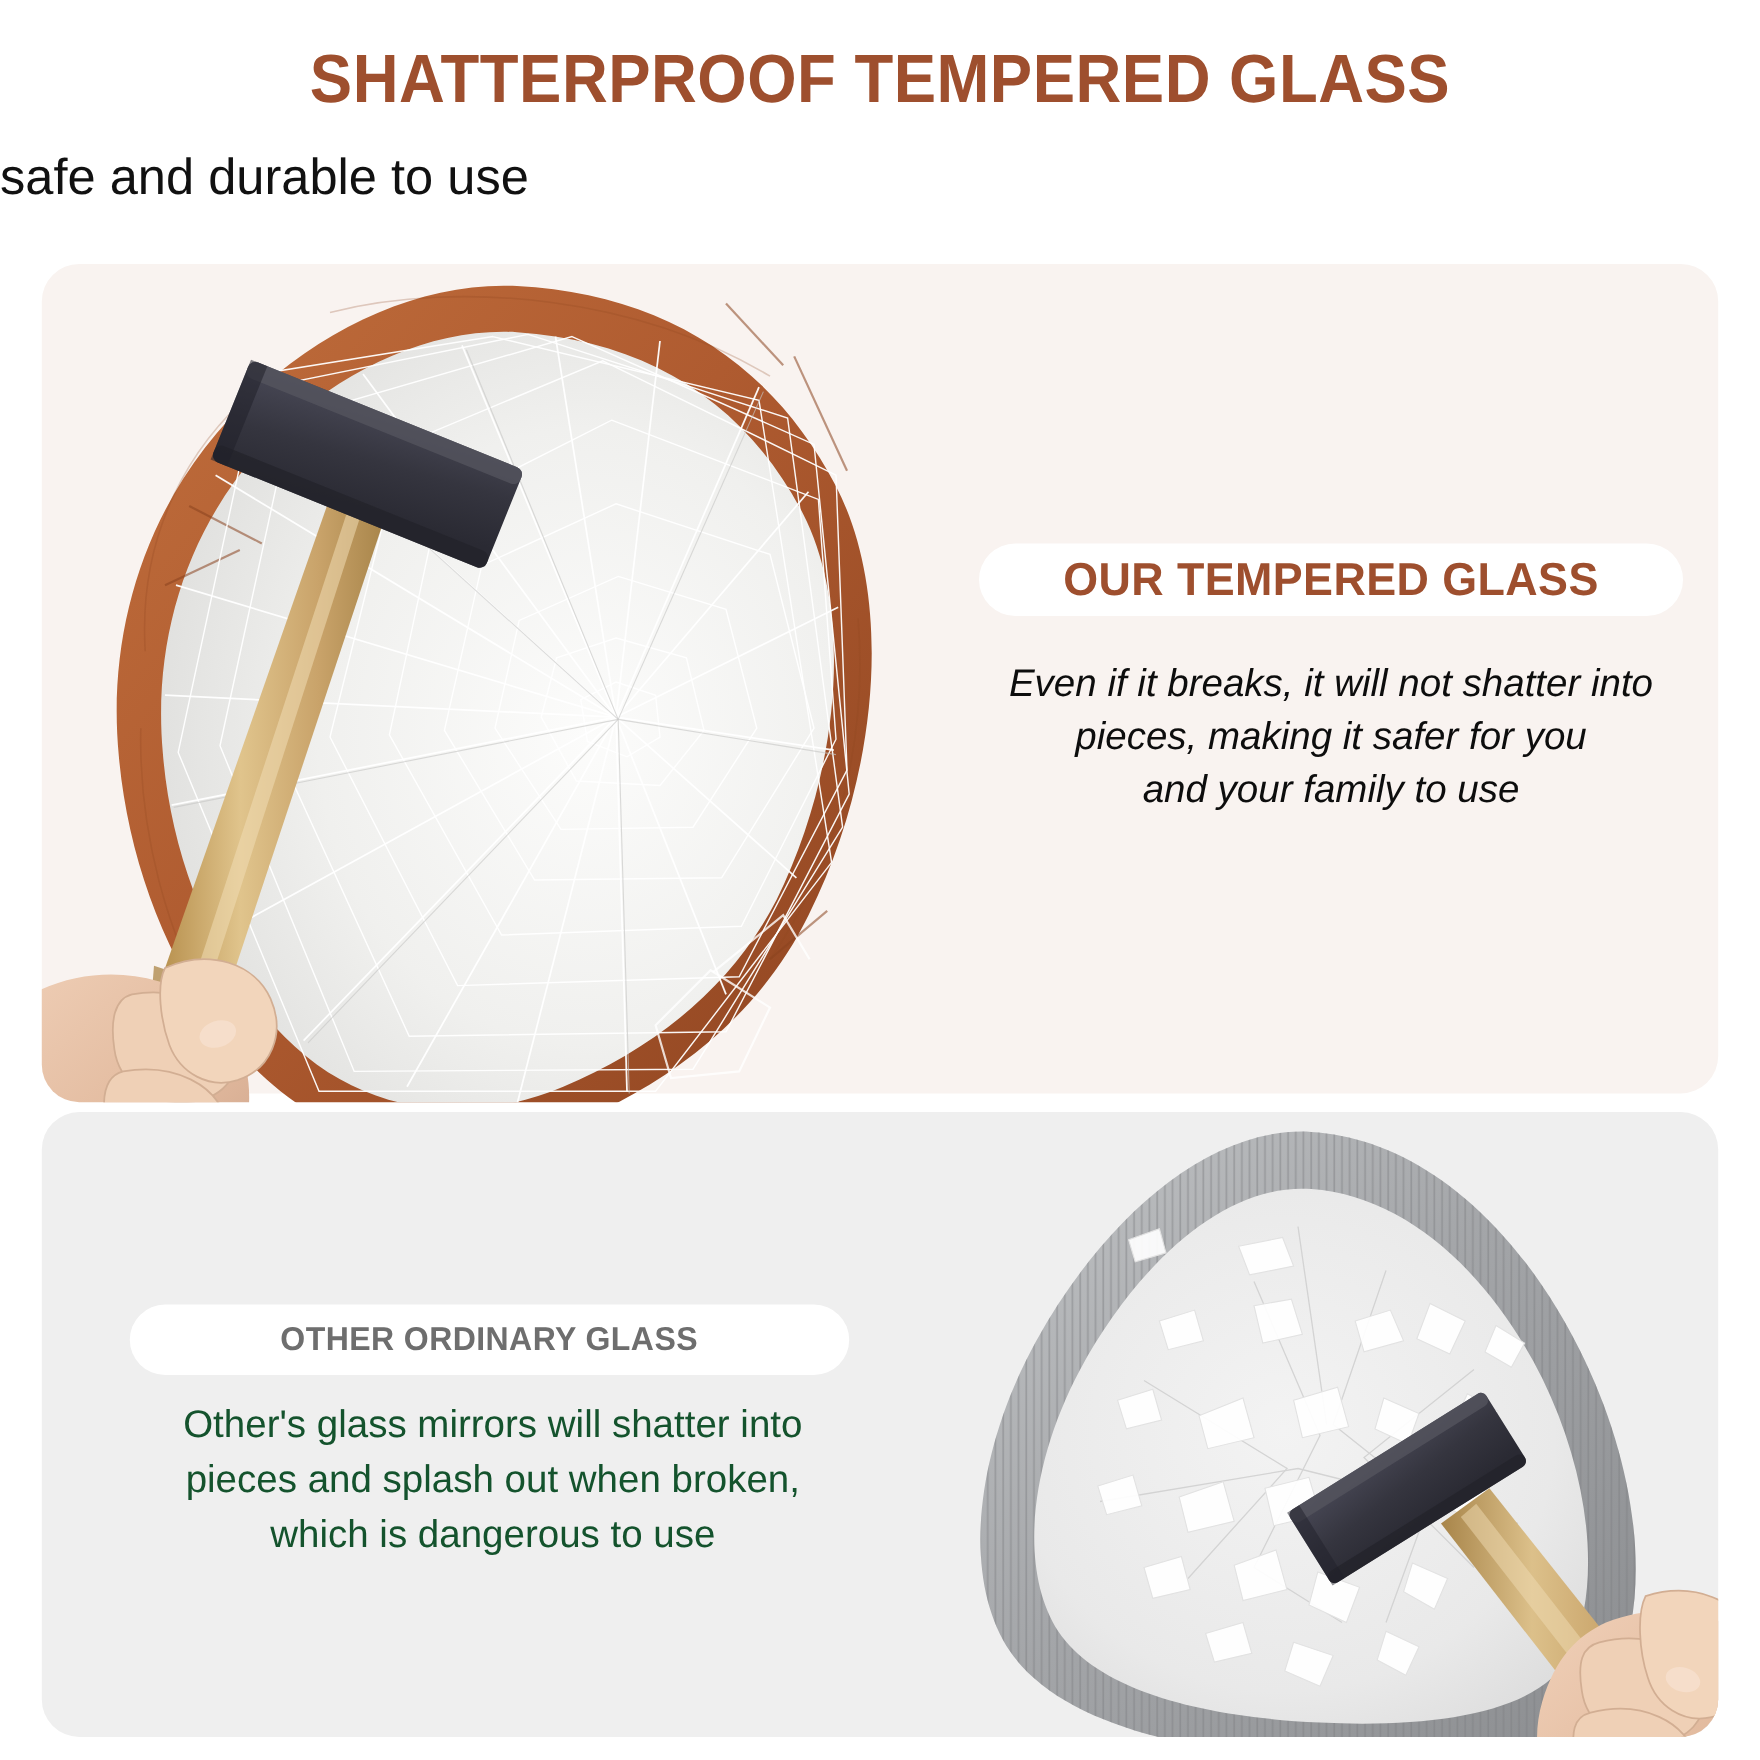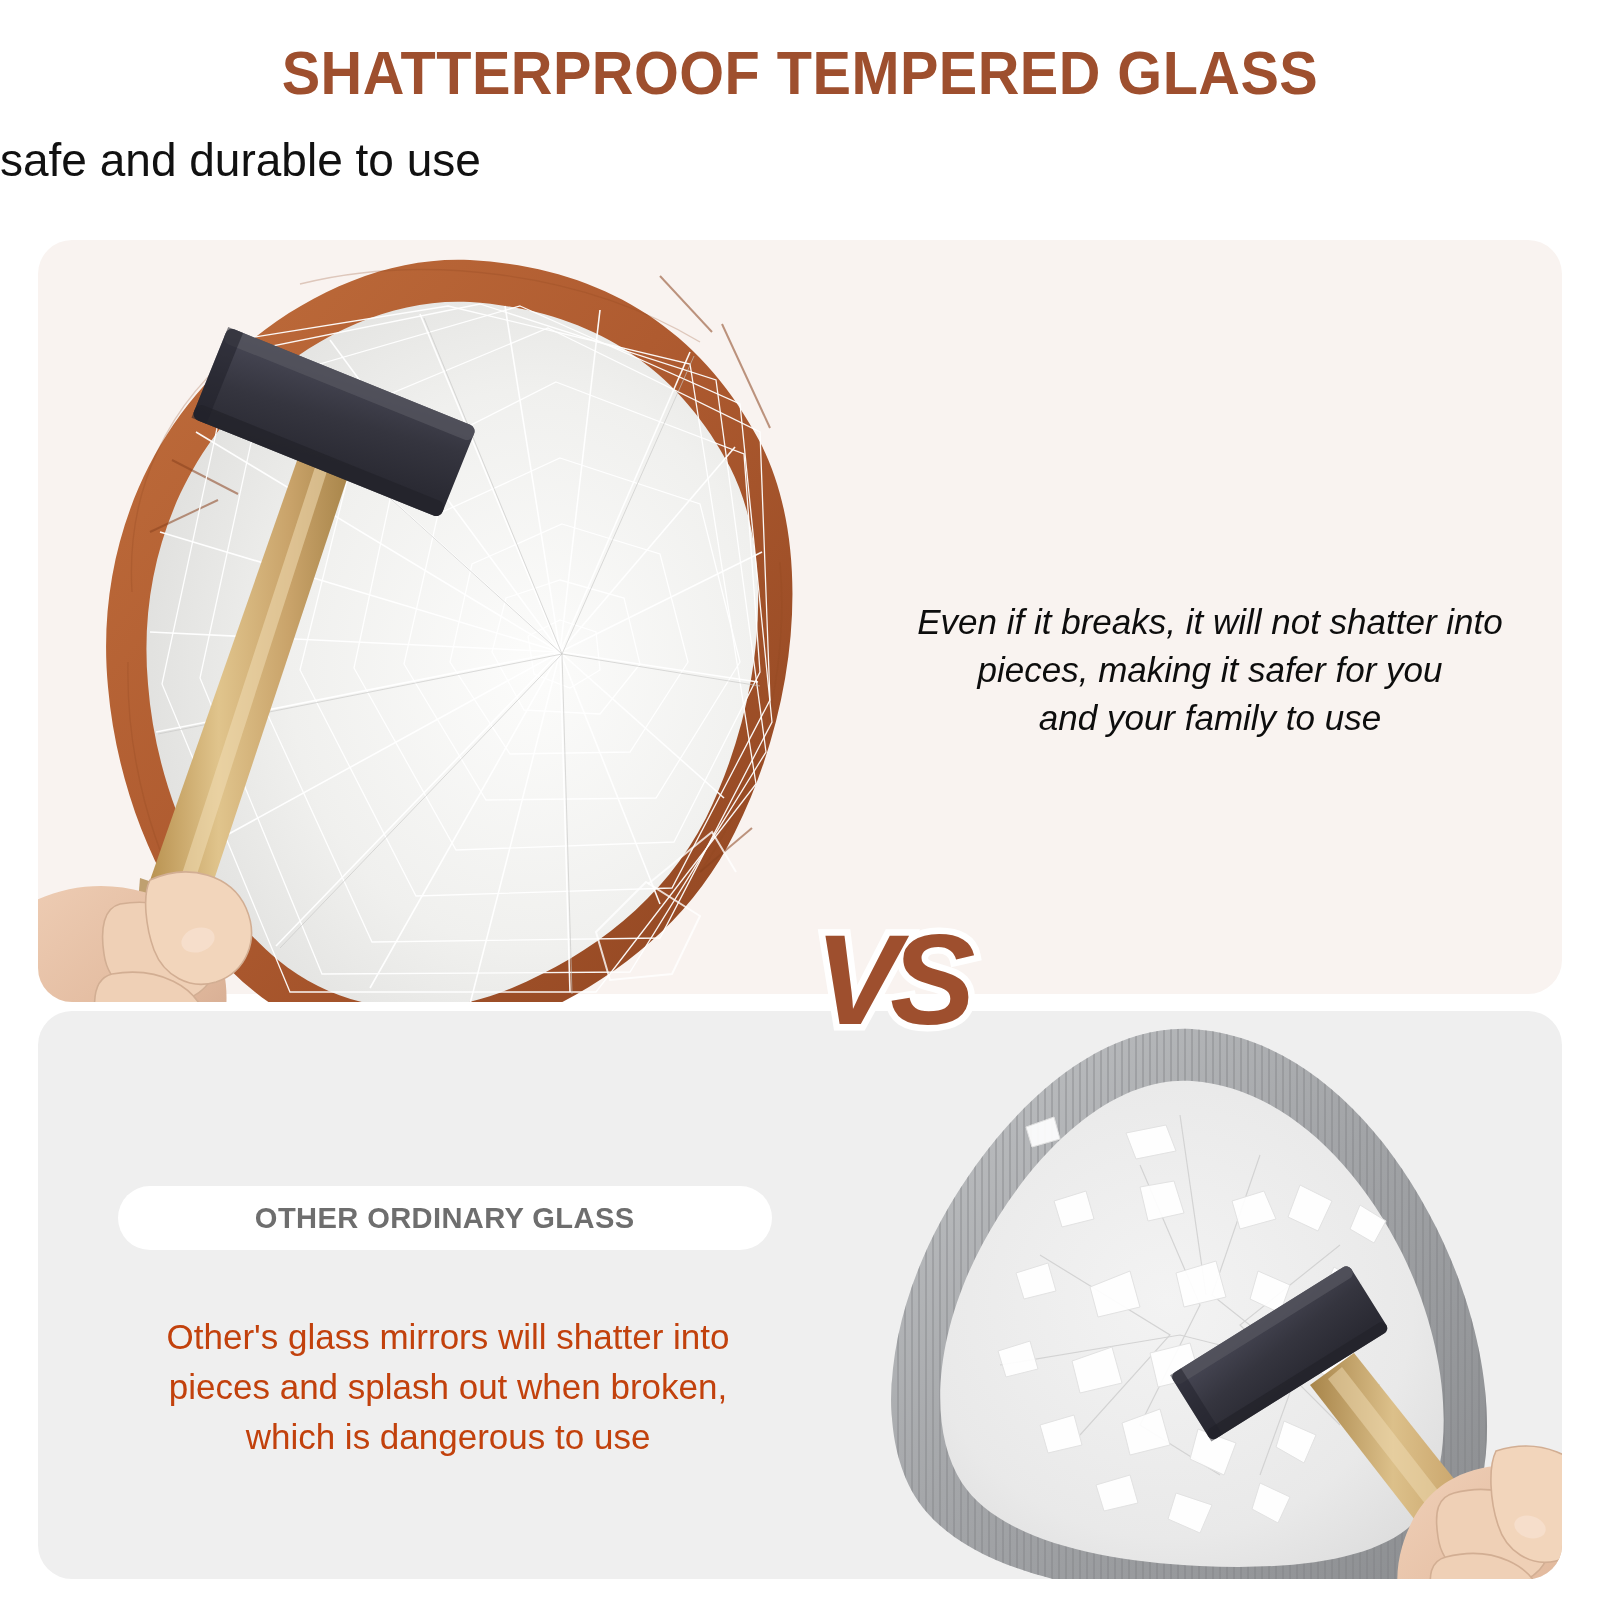--- a/index.html
+++ b/index.html
@@ -65,21 +65,21 @@
   
   .copy{
     position:absolute;text-align:center;white-space:pre-line;
   }
   #copy-top{
     left:872px;top:598px;width:676px;
     font-size:35px;line-height:48px;color:#0D0D0D;font-style:italic;
   }
   #copy-bottom{
     left:112px;top:1270px;width:672px;
-    font-size:35px;line-height:50px;color:#c2410c;margin-top:42px;
+    font-size:35px;line-height:50px;color:#14532d;
   }
 
   
   #vs-badge{
     position:absolute;left:795px;top:905px;width:190px;height:150px;
     z-index:40;
     display:flex;align-items:center;justify-content:center;
   }
   #vs-badge .vs-text{
     font-size:128px;font-weight:bold;font-style:italic;
@@ -259,27 +259,27 @@
 
         <g fill="#F6DECB">
           <ellipse cx="198" cy="708" rx="17" ry="12" transform="rotate(-18 198 708)"></ellipse>
           <ellipse cx="190" cy="784" rx="16" ry="11" transform="rotate(-14 190 784)"></ellipse>
           <ellipse cx="178" cy="852" rx="15" ry="10" transform="rotate(-10 178 852)"></ellipse>
         </g>
       </g>
     </g>
   </svg>
 
+  <div class="pill" id="pill-top">
+    <span>OUR TEMPERED GLASS</span>
+  </div>
   <div class="copy" id="copy-top">Even if it breaks, it will not shatter into
 pieces, making it safer for you
 and your family to use</div>
 
-  <div id="vs-badge">
-    <span class="vs-text">VS</span>
-  </div>
 
   <div class="panel" id="panel-bottom"></div>
 
   <svg class="art" id="art-bottom" viewBox="0 0 760 595">
     <defs>
       <clipPath id="clipBot">
         <rect x="0" y="6" width="722" height="568" rx="34" ry="34"></rect>
       </clipPath>
       <linearGradient id="silverGrad" x1="0" y1="0" x2="1" y2="1">
         <stop offset="0%" stop-color="#C3C5C7"></stop>

